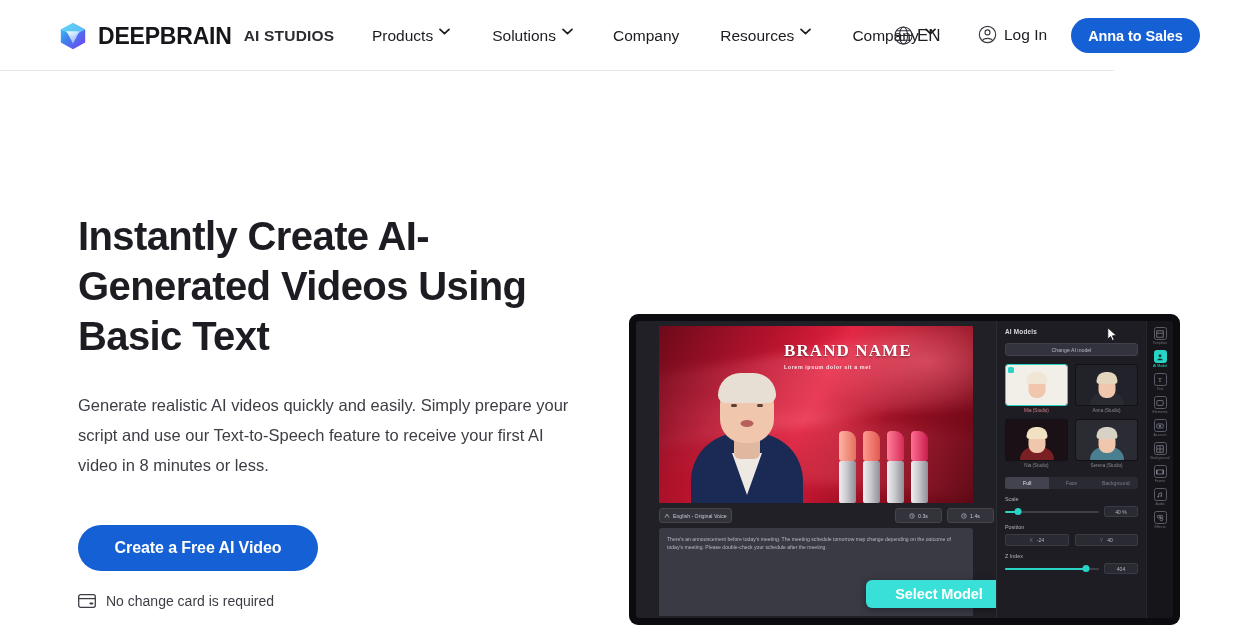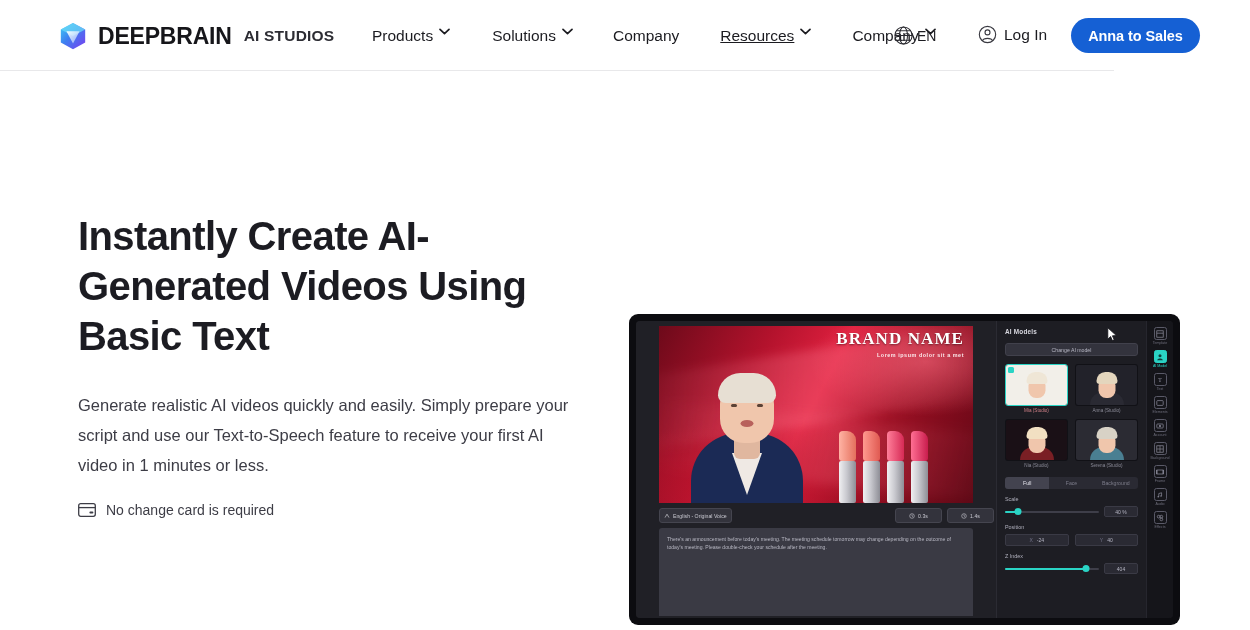--- a/index.html
+++ b/index.html
@@ -61,35 +61,35 @@
     gap: 6px;
     font-size: 15.5px;
     color: #1b1b20;
     cursor: pointer;
     white-space: nowrap;
     line-height: 20px;
   }
   .nav-gap-1 { margin-right: 42px; }
   .nav-gap-2 { margin-right: 40px; }
   .nav-gap-3 { margin-right: 41px; }
-  .nav-gap-4 { margin-right: 41px; text-decoration: underline; }
+  .nav-gap-4 { margin-right: 41px; }
   .chev {
     width: 11px; height: 7px; display: block; flex: none;
     margin-top: 2px;
   }
 
   .lang-select {
     position: absolute;
     left: 893px;
     top: 25px;
     display: flex;
     align-items: center;
     gap: 3px;
     cursor: pointer;
-    font-size: 14px;
+    font-size: 17px;
     color: #1b1b20;
   }
   .globe { width: 21px; height: 21px; display: block; }
 
   .login {
     position: absolute;
     left: 978px;
     top: 25px;
     display: flex;
     align-items: center;
@@ -227,22 +227,22 @@
   .vf-swoosh2 {
     position: absolute;
     left: -10%; top: 52%;
     width: 130%; height: 38%;
     background: linear-gradient(95deg, rgba(255,255,255,0) 5%, rgba(255,120,140,.22) 50%, rgba(255,255,255,0) 92%);
     transform: rotate(6deg);
     filter: blur(6px);
   }
   .brandname {
     position: absolute;
-    right: 9px; top: 4px;
-    text-align: right;
+    right: 9px; top: 16px;
+    text-align: left;
     width: 180px;
   }
   .brandname-title {
     font-family: "Liberation Serif", serif;
     font-weight: 700;
     font-size: 17px;
     color: #ffffff;
     letter-spacing: 1.1px;
     line-height: 1;
     text-shadow: 0 1px 2px rgba(0,0,0,.45);
@@ -644,21 +644,22 @@
     <span>Log In</span>
   </div>
 
   <button class="cta-top">Anna to Sales</button>
 </div>
 
 <div class="hero">
 
   <div class="hero-left">
     <h1 class="headline">Instantly Create AI-Generated Videos Using Basic Text</h1>
-    <p class="subtext">Generate realistic AI videos quickly and easily. Simply prepare your script and use our Text-to-Speech feature to receive your first AI video in 1 minutes or less.</p>
+    <p class="subtext">Generate realistic AI videos quickly and easily. Simply prepare your script and use our Text-to-Speech feature to receive your first AI video in 8 minutes or less.</p>
+    <button class="cta-main">Create a Free AI Video</button>
     <div class="nocard">
       <svg class="card-ico" viewBox="0 0 18 14">
         <rect x="0.7" y="0.7" width="16.6" height="12.6" rx="2" fill="none" stroke="#3d3d46" stroke-width="1.3"></rect>
         <line x1="0.7" y1="4.6" x2="17.3" y2="4.6" stroke="#3d3d46" stroke-width="1.3"></line>
         <rect x="11.4" y="8.4" width="4" height="2" rx="1" fill="#3d3d46"></rect>
       </svg>
       <span>No change card is required</span>
     </div>
   </div>
 
@@ -726,20 +727,21 @@
             <svg class="mini-ico" viewBox="0 0 6 6">
                 <circle cx="3" cy="3" r="2.3" fill="none" stroke="#c8c8d0" stroke-width=".6"></circle>
                 <path d="M3 1.6 V3 L4 3.6" fill="none" stroke="#c8c8d0" stroke-width=".6"></path>
               </svg>
             <span>1.4s</span>
           </div>
         </div>
 
         <div class="script-box">
           <div class="script-text">There's an announcement before today's meeting. The meeting schedule tomorrow may change depending on the outcome of today's meeting. Please double-check your schedule after the meeting.</div>
+          <button class="select-model-btn">Select Model</button>
         </div>
       </div>
 
       <div class="panel">
         <div class="panel-title">AI Models</div>
         <button class="change-model-btn">Change AI model</button>
 
         <div class="model-grid">
           <div class="model-cell selected">
             <div class="model-thumb">

